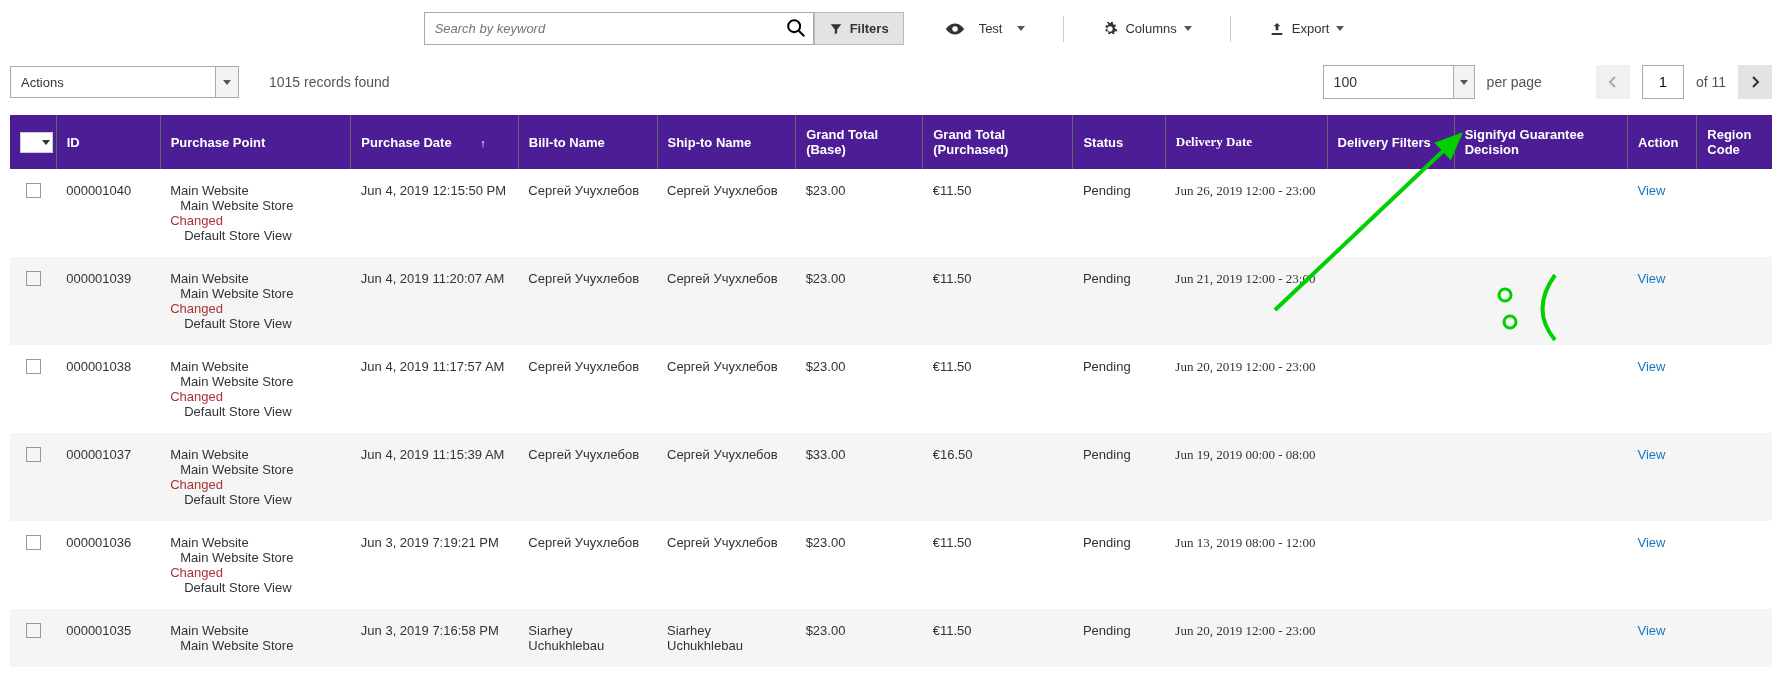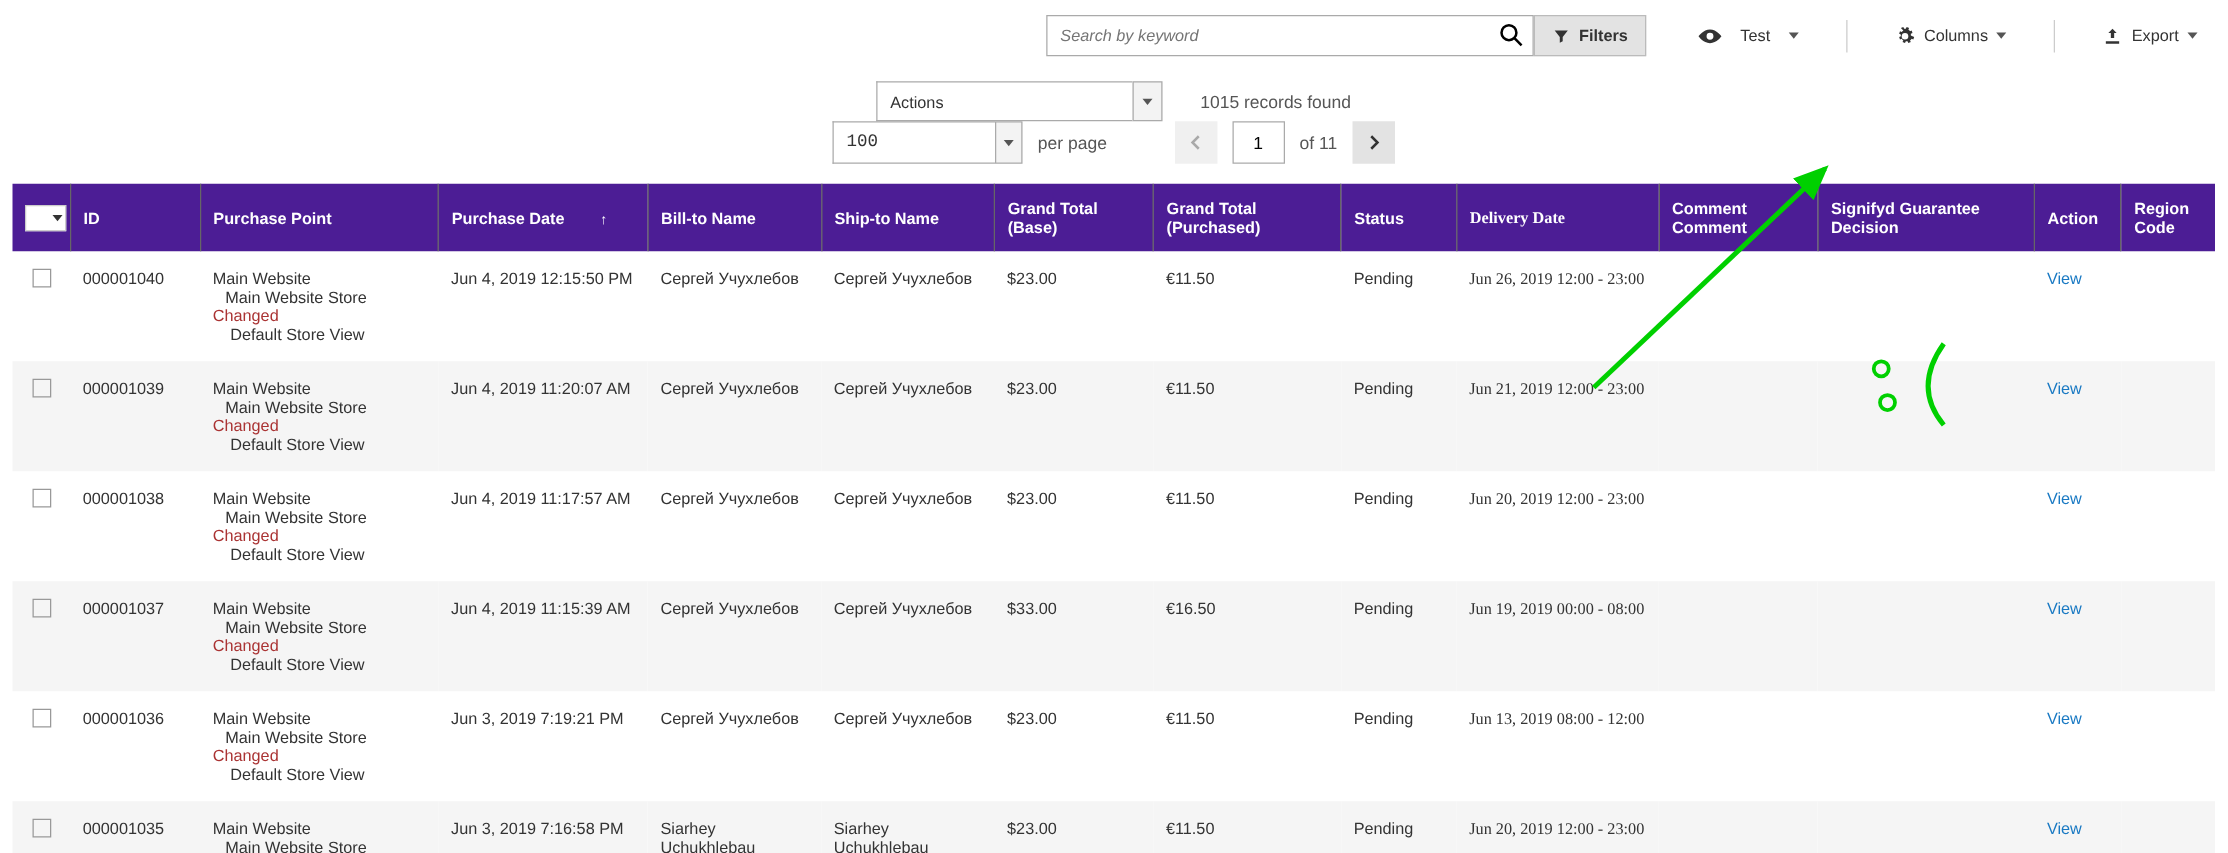--- a/index.html
+++ b/index.html
@@ -8,21 +8,21 @@
     padding: 12px 10px;
     font-family: -apple-system, BlinkMacSystemFont, "Segoe UI", Helvetica, Arial, sans-serif;
     font-size: 13px;
     color: #333;
     background: #fff;
     width: 1782px;
   }
   .toolbar-top {
     display: flex;
     align-items: center;
-    justify-content: flex-end;
+    justify-content: center;
     margin-bottom: 20px;
   }
   .search-box {
     position: relative;
     width: 390px;
   }
   .search-box input {
     width: 100%;
     height: 33px;
     border: 1px solid #aaa;
@@ -70,21 +70,20 @@
   .caret-down {
     display:inline-block; width:0; height:0;
     border-left:4px solid transparent; border-right:4px solid transparent;
     border-top:5px solid #555;
   }
   .toolbar-mid {
     display: flex;
     align-items: center;
     justify-content: space-between;
     margin-bottom: 16px;
-    flex-direction: column;
   }
   .left-mid {
     display: flex;
     align-items: center;
     gap: 30px;
   }
   .actions-select {
     display: flex;
     align-items: center;
   }
@@ -102,21 +101,21 @@
     background: #f3f3f3;
     display:flex; align-items:center; justify-content:center;
   }
   .records-found { font-size: 14px; color: #555; }
   .right-mid {
     display: flex;
     align-items: center;
     gap: 12px;
   }
   .perpage-select {
-    display:flex; font-family:Liberation Mono, monospace;
+    display:flex; 
   }
   .perpage-select .main {
     width: 130px; height: 34px;
     border: 1px solid #aaa; border-right:none;
     display:flex; align-items:center; padding-left:10px;
     font-size:14px;
   }
   .perpage-select .trigger {
     width: 22px; height: 34px;
     border: 1px solid #aaa; background: #f3f3f3;
@@ -311,21 +310,21 @@
       <th class="col-date">
         <span>Purchase Date</span>
         <span class="sort-arrow">↑</span>
       </th>
       <th class="col-bill">Bill-to Name</th>
       <th class="col-ship">Ship-to Name</th>
       <th class="col-gtb">Grand Total (Base)</th>
       <th class="col-gtp">Grand Total (Purchased)</th>
       <th class="col-status">Status</th>
       <th class="col-dd">Delivery Date</th>
-      <th class="col-dc">Comment Comment</th>
+      <th class="col-dc">Delivery Filters</th>
       <th class="col-sig">Signifyd Guarantee Decision</th>
       <th class="col-action">Action</th>
       <th class="col-region">Region Code</th>
     </tr>
   </thead>
   <tbody id="grid-body">
   <tr>
     <td class="col-check" style="text-align:center;"><span class="row-check"></span></td>
     <td class="col-id">000001040</td>
     <td class="col-pp">

